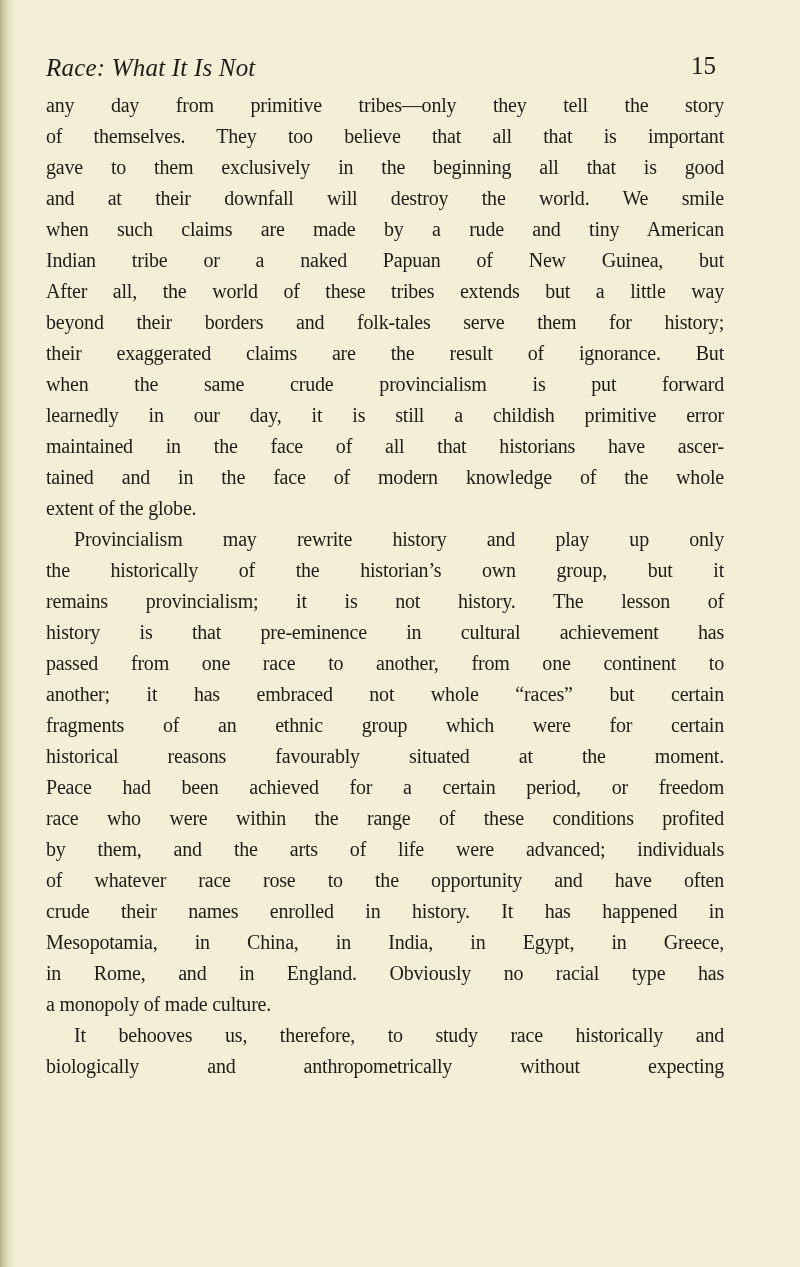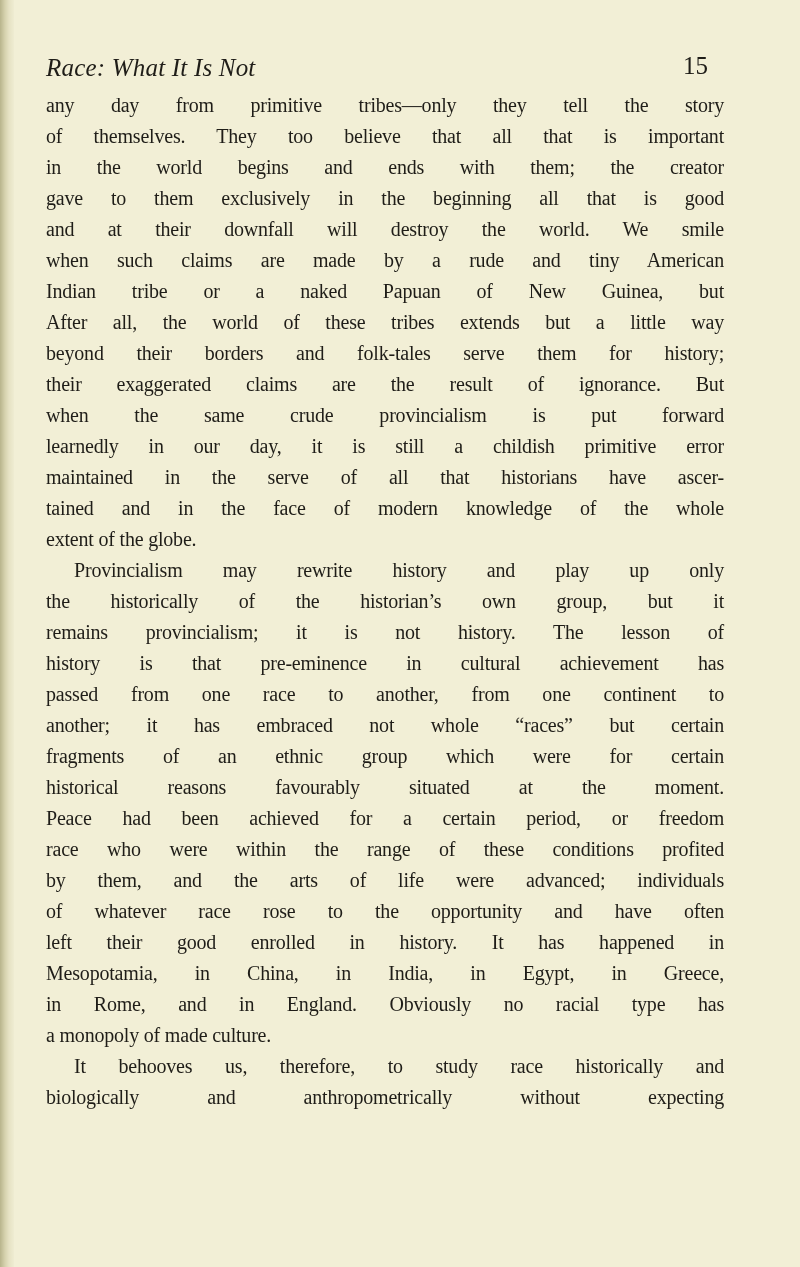--- a/index.html
+++ b/index.html
@@ -18,21 +18,21 @@
     position: absolute; left: 46px; top: 0; width: 678px;
   }
   .running-head {
     position: absolute; top: 46px; left: 0; width: 678px; height: 40px;
   }
   .running-title {
     position: absolute; left: 0; top: 8px;
     font-style: italic; font-size: 25px; letter-spacing: 0.2px;
   }
   .page-number {
-    position: absolute; right: 16px; top: 6px;
+    position: absolute; right: 8px; top: 6px;
     font-size: 25px;
   }
   .body-text {
     position: absolute; top: 90px; left: 0; width: 678px;
   }
   .line {
     display: block; height: 31px; line-height: 31px;
     font-size: 20px; white-space: nowrap;
     text-align: justify; text-align-last: justify;
     letter-spacing: -0.2px;
@@ -46,45 +46,44 @@
 <div class="gutter"></div>
 
 <div class="page">
   <div class="running-head">
     <span class="running-title">Race: What It Is Not</span>
     <span class="page-number">15</span>
   </div>
   <div class="body-text" id="body-text">
       <span class="line">any day from primitive tribes—only they tell the story</span>
       <span class="line">of themselves. They too believe that all that is important</span>
-      <span class="line">in the world begins and ends with them; the creator</span>
       <span class="line">gave to them exclusively in the beginning all that is good</span>
       <span class="line">and at their downfall will destroy the world. We smile</span>
       <span class="line">when such claims are made by a rude and tiny American</span>
       <span class="line">Indian tribe or a naked Papuan of New Guinea, but</span>
       <span class="line">After all, the world of these tribes extends but a little way</span>
       <span class="line">beyond their borders and folk-tales serve them for history;</span>
       <span class="line">their exaggerated claims are the result of ignorance. But</span>
       <span class="line">when the same crude provincialism is put forward</span>
       <span class="line">learnedly in our day, it is still a childish primitive error</span>
-      <span class="line">maintained in the serve of all that historians have ascer-</span>
+      <span class="line">maintained in the face of all that historians have ascer-</span>
       <span class="line">tained and in the face of modern knowledge of the whole</span>
       <span class="line last">extent of the globe.</span>
       <span class="line indent">Provincialism may rewrite history and play up only</span>
       <span class="line">the historically of the historian’s own group, but it</span>
       <span class="line">remains provincialism; it is not history. The lesson of</span>
       <span class="line">history is that pre-eminence in cultural achievement has</span>
       <span class="line">passed from one race to another, from one continent to</span>
       <span class="line">another; it has embraced not whole “races” but certain</span>
       <span class="line">fragments of an ethnic group which were for certain</span>
       <span class="line">historical reasons favourably situated at the moment.</span>
       <span class="line">Peace had been achieved for a certain period, or freedom</span>
       <span class="line">race who were within the range of these conditions profited</span>
       <span class="line">by them, and the arts of life were advanced; individuals</span>
       <span class="line">of whatever race rose to the opportunity and have often</span>
-      <span class="line">left their good enrolled in history. It has happened in</span>
+      <span class="line">crude their names enrolled in history. It has happened in</span>
       <span class="line">Mesopotamia, in China, in India, in Egypt, in Greece,</span>
       <span class="line">in Rome, and in England. Obviously no racial type has</span>
       <span class="line last">a monopoly of made culture.</span>
       <span class="line indent">It behooves us, therefore, to study race historically and</span>
       <span class="line">biologically and anthropometrically without expecting</span>
     </div>
 </div>
 
 </body></html>

